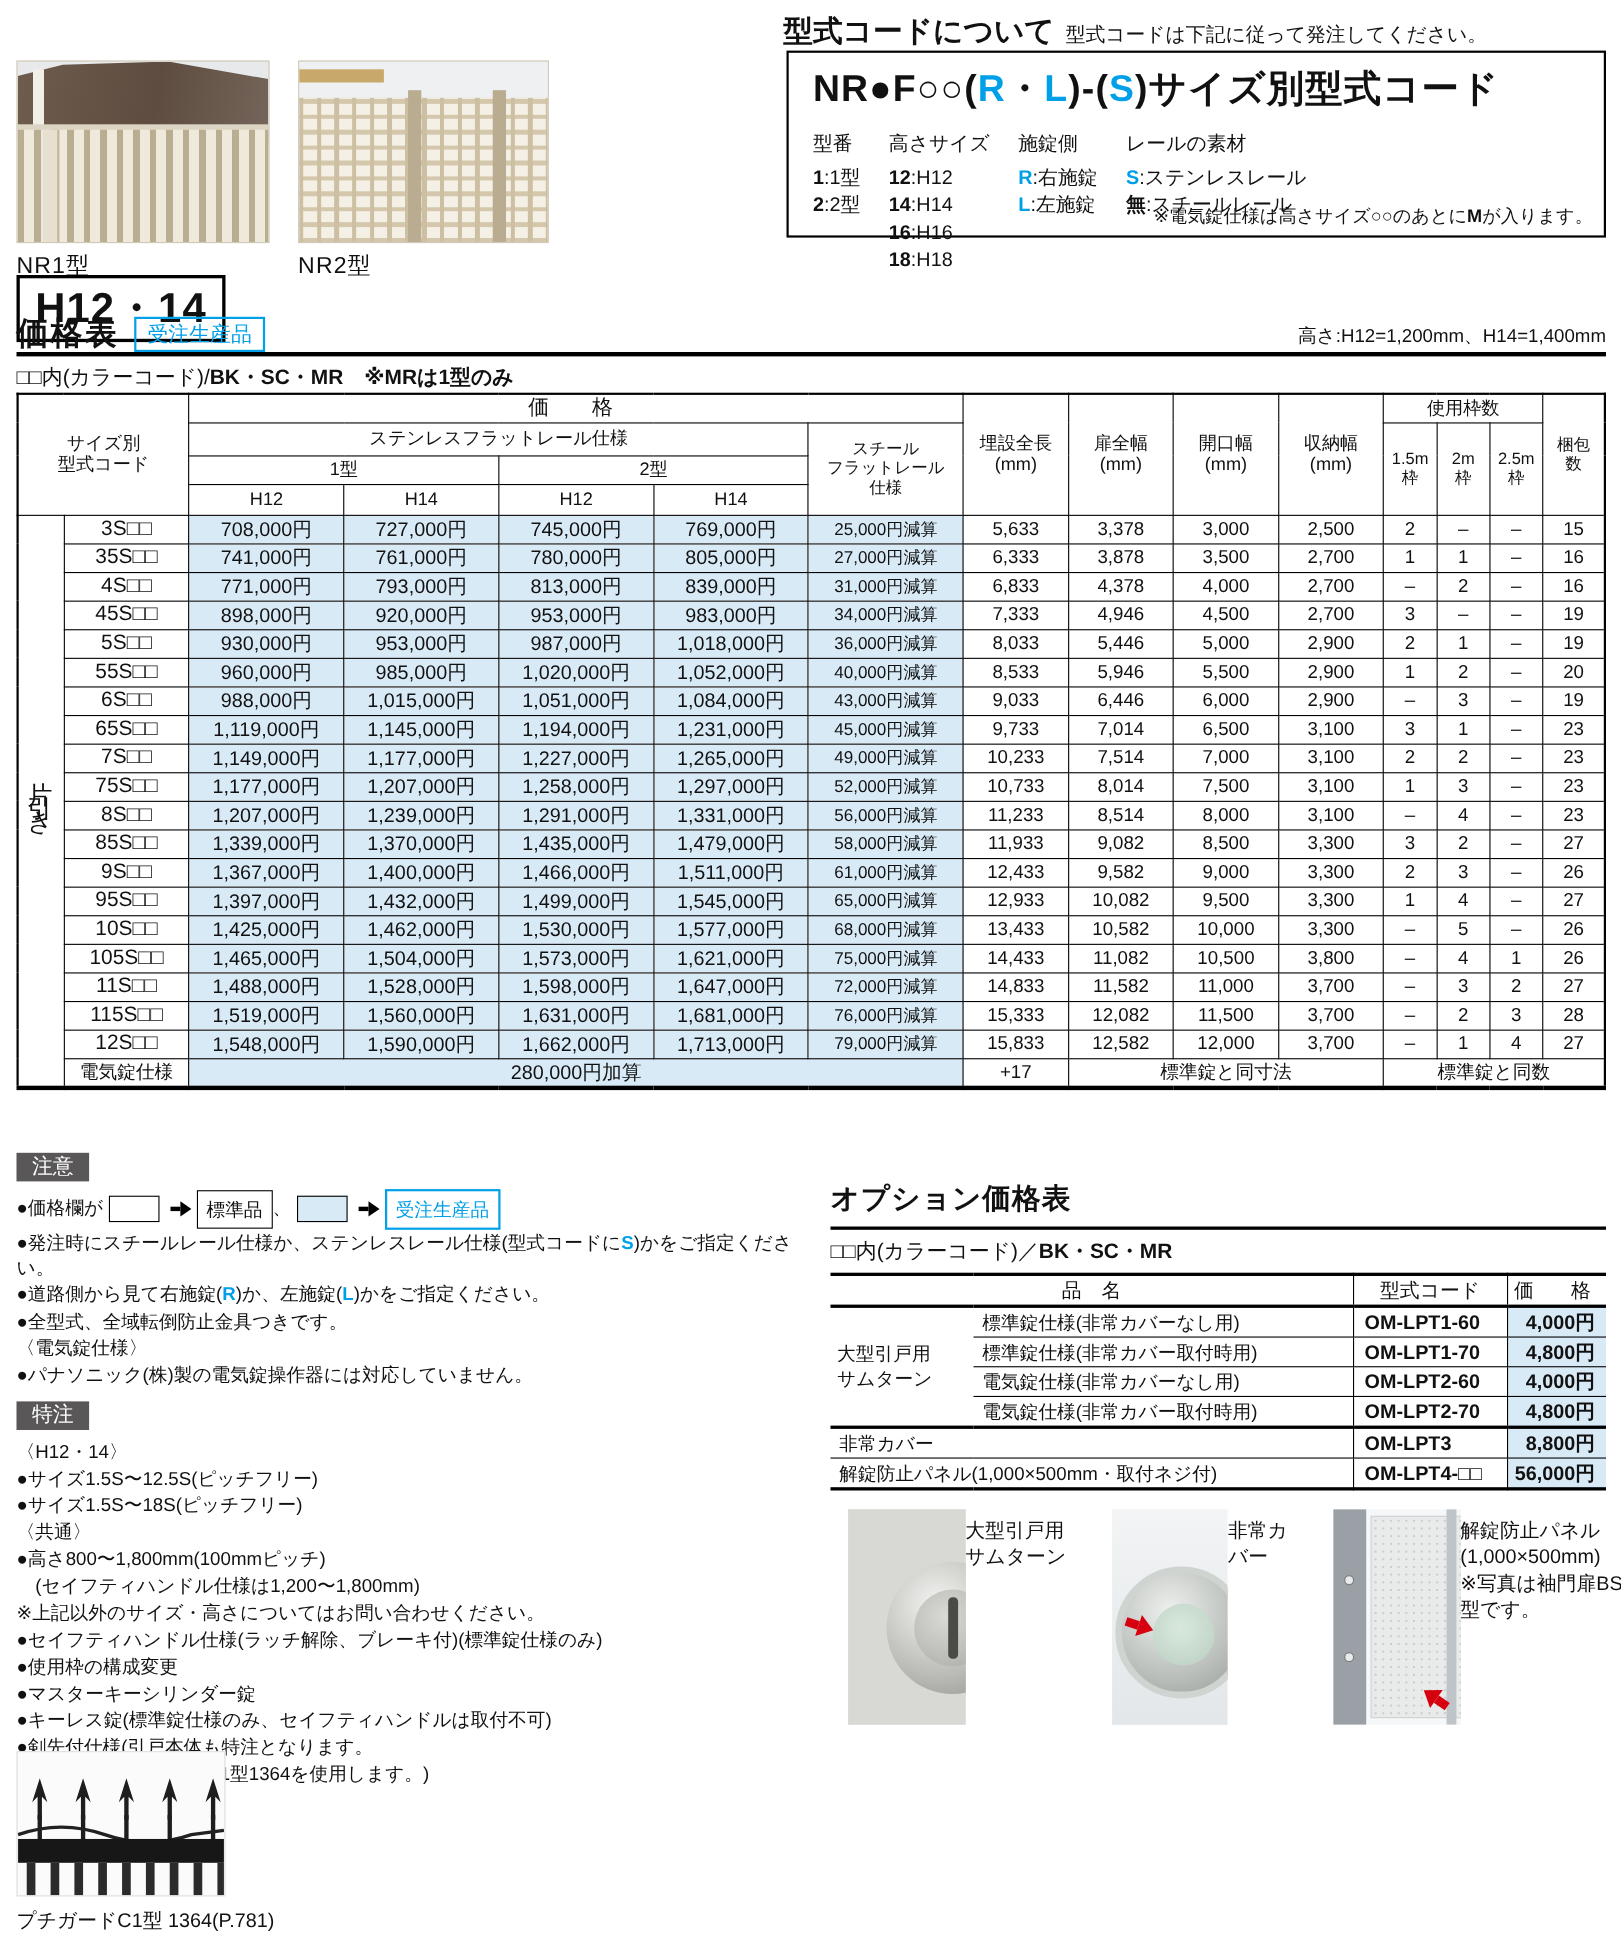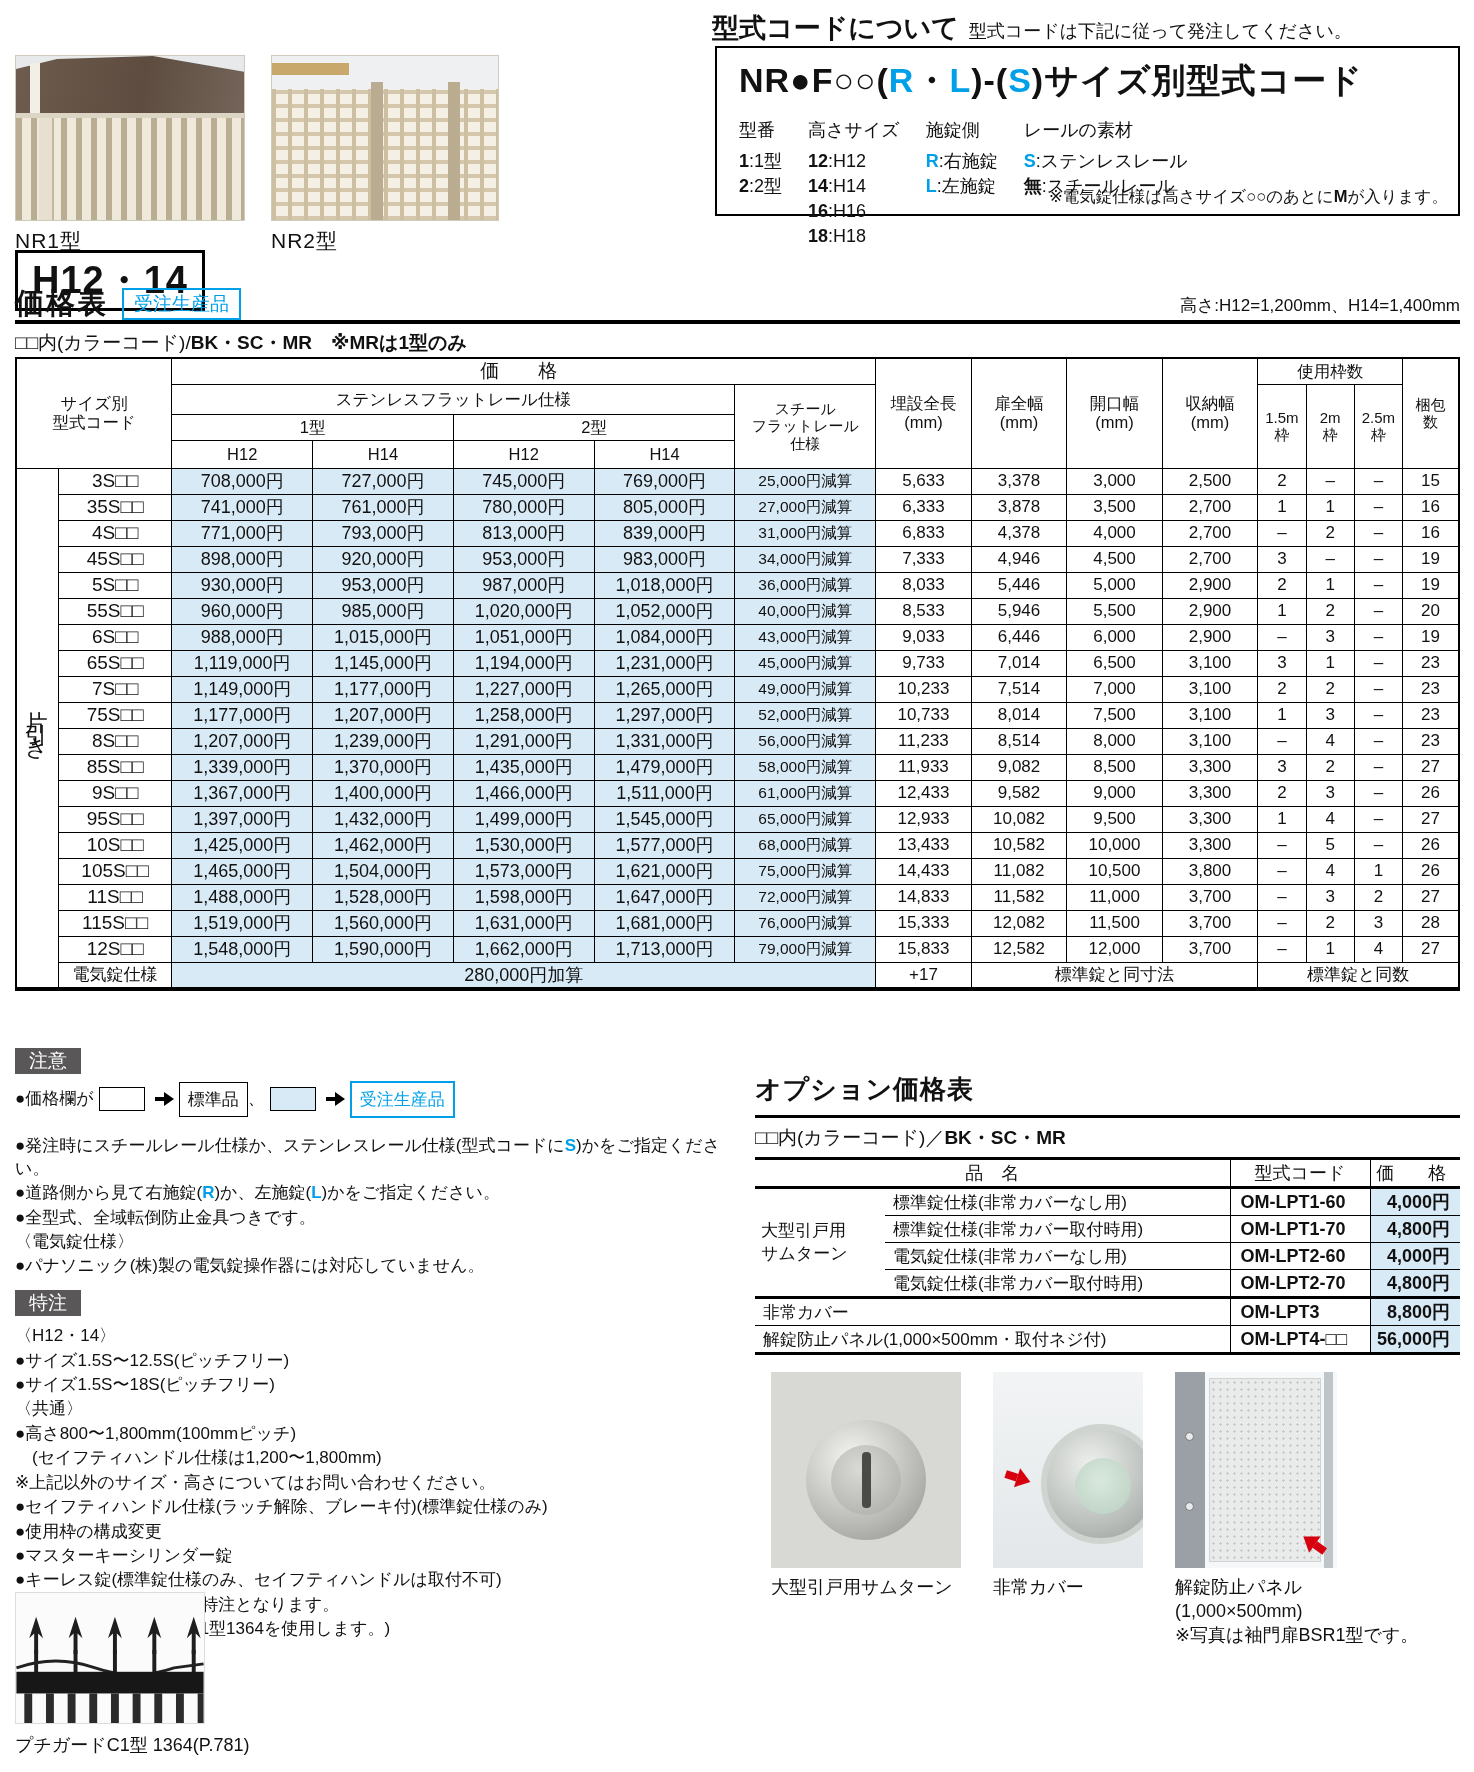--- a/index.html
+++ b/index.html
@@ -78,21 +78,21 @@
   td.dim{font-size:17px; text-align:right; padding-right:14px;}
   td.frame,td.pack{font-size:17px;}
   td.elec{font-size:17px;}
   td.elec-price{font-weight:bold; font-size:18px; text-align:center; background:var(--lb); padding-right:0;}
   td.note-cell{font-size:17px;}
   
   .notes{position:absolute; left:15px; top:1048px; width:725px; font-size:17px; line-height:22.4px;}
   .gbadge{display:inline-block; background:var(--gray); color:#fff; font-size:19px; padding:2px 14px; margin-bottom:9px;}
   .note-line{margin-bottom:2px;}
   .note-line .blue{color:var(--cyan); font-weight:bold;}
-  .legend-line{display:flex; align-items:center; height:32px; margin-bottom:20px;}
+  .legend-line{display:flex; align-items:center; height:32px; margin-bottom:4px;}
   .sw{display:inline-block; width:46px; height:24px; border:1px solid #000; margin:0 5px;}
   .sw.blue{background:var(--lb);}
   .arr{position:relative; display:inline-block; width:19px; height:14px; margin:0 5px;}
   .arr::before{content:""; position:absolute; left:0; top:5px; width:9px; height:4px; background:#000;}
   .arr::after{content:""; position:absolute; right:0; top:0; border-top:7px solid transparent;
     border-bottom:7px solid transparent; border-left:10px solid #000;}
   .boxed{display:inline-block; border:1px solid #000; padding:4px 8px; line-height:25px;}
   .boxed.cyan{border:2px solid var(--cyan); color:var(--cyan);}
   .custom-block{margin-top:12px;}
   
@@ -109,21 +109,21 @@
   #opt-table th{border-bottom:3px solid #000; font-weight:normal; font-size:18px; height:28px;}
   #opt-table th.lt,#opt-table td.lt{border-left:1px solid #000;}
   #opt-table td{border-top:1px solid #000; height:27px; font-size:17px; vertical-align:middle;}
   #opt-table td.gname{white-space:pre-line; text-align:left; padding-left:6px; border-top:3px solid #000; line-height:1.3;}
   #opt-table td.oname{text-align:left; padding-left:8px;}
   #opt-table td.ocode{font-weight:bold; font-size:18px; text-align:left; padding-left:10px;}
   #opt-table td.oprice{font-weight:bold; font-size:18px; text-align:right; padding-right:10px; background:var(--lb);}
   #opt-table th.big{letter-spacing:8px;}
   
   .opt-photos{display:flex; gap:16px; margin-top:17px;}
-  .ofig{display:flex; flex-direction:column;padding-left:16px;}
+  .ofig{display:flex; padding-left:16px;}
   .oimg{position:relative; overflow:hidden;}
   .oimg.thumb{width:190px; height:196px; background:#d8d8d4;}
   .thumb .knob{position:absolute; left:35px; top:48px; width:120px; height:120px; border-radius:50%;
     background:radial-gradient(circle at 38% 32%,#f4f4f2,#b9b9b5 60%,#8e8e8a);}
   .thumb .knob-in{position:absolute; left:60px; top:73px; width:70px; height:70px; border-radius:50%;
     background:radial-gradient(circle at 40% 35%,#d9d9d5,#a9a9a5);}
   .thumb .slot{position:absolute; left:91px; top:80px; width:9px; height:56px; background:#4a4a46; border-radius:4px;}
   .oimg.cover{width:150px; height:196px; background:linear-gradient(180deg,#f2f4f5,#e3e7e9);}
   .cover .knob{position:absolute; right:-18px; top:52px; width:120px; height:120px; border-radius:50%;
     background:radial-gradient(circle at 40% 32%,#eef0ee,#b9beba 62%,#969b97);

